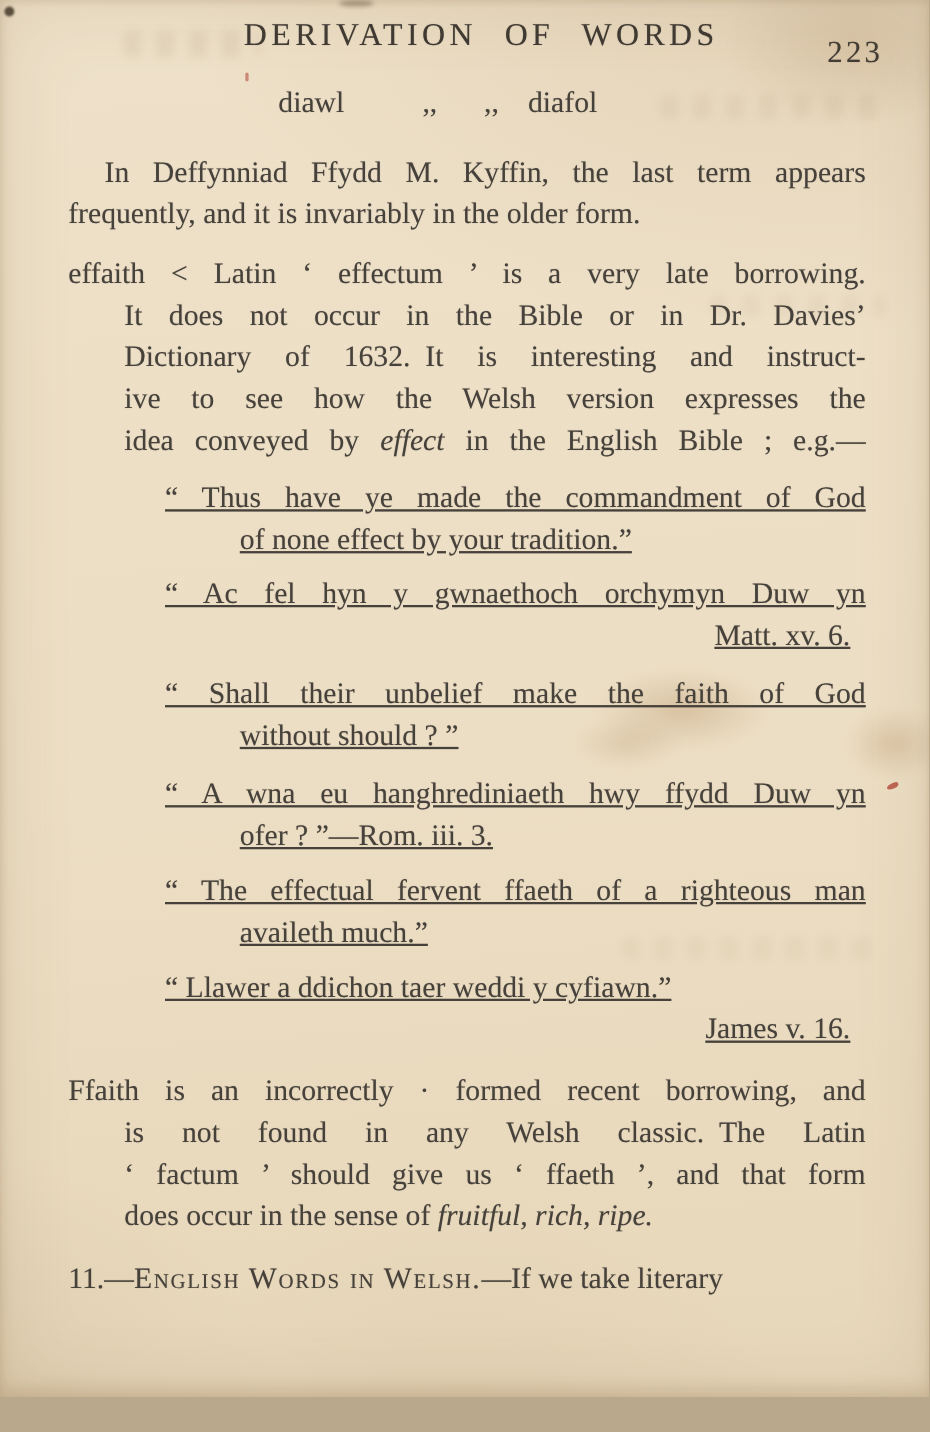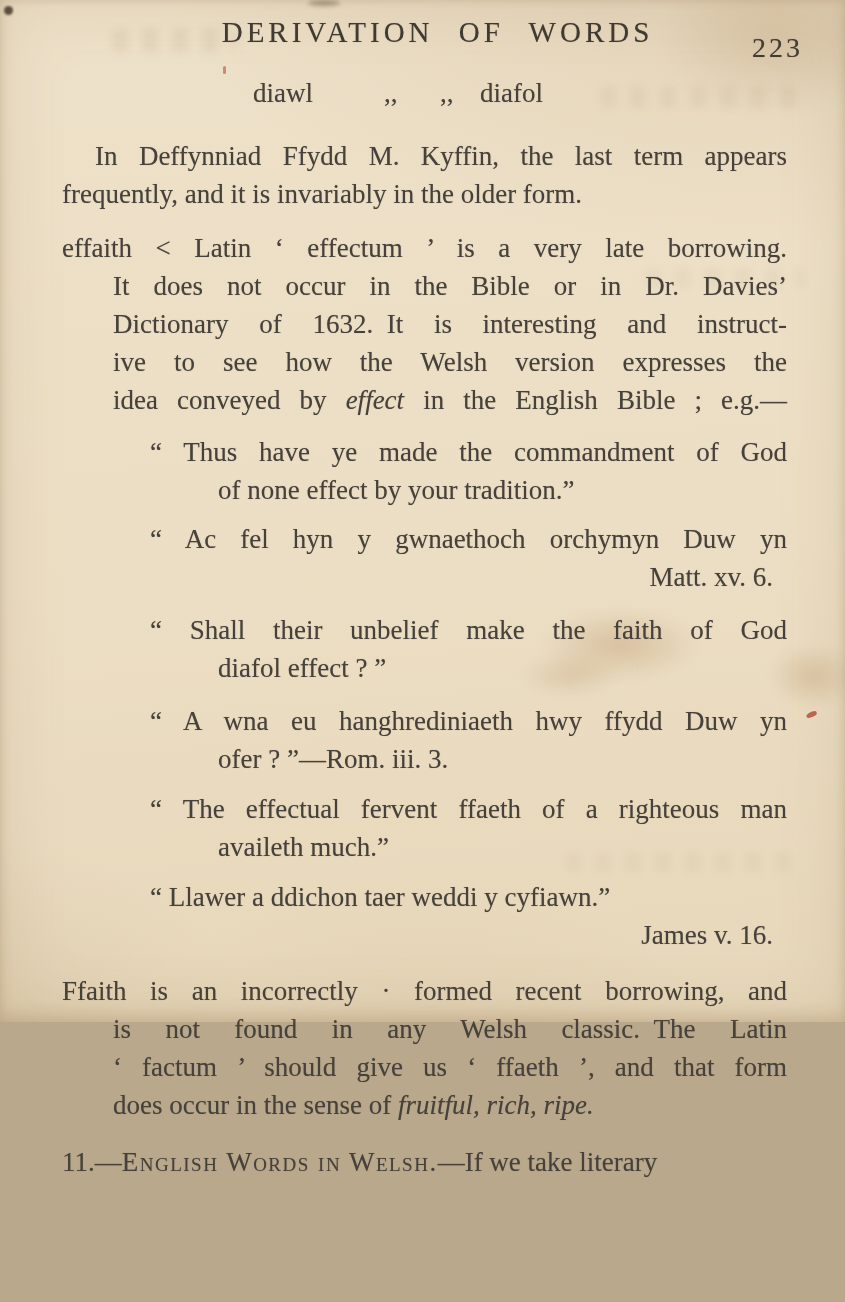--- a/index.html
+++ b/index.html
@@ -1,18 +1,18 @@
 <!DOCTYPE html>
 <html><head>
 <meta charset="utf-8">
 <style>
   html,body{margin:0;padding:0;}
   body{width:845px;height:1302px;overflow:hidden;background:#b9a88c;}
   .page{
-    position:relative;width:845px;height:1022px;box-sizing:border-box;
+    position:relative;width:845px;height:1270px;box-sizing:border-box;
     background:
       radial-gradient(130% 55% at 88% -6%, rgba(166,130,86,.16), rgba(166,130,86,0) 55%),
       radial-gradient(60% 35% at -5% 103%, rgba(150,118,78,.13), rgba(150,118,78,0) 60%),
       radial-gradient(70% 40% at 50% 108%, rgba(160,124,80,.10), rgba(160,124,80,0) 55%),
       linear-gradient(176deg,#eee1c9 0%,#ecdec4 55%,#e7d7ba 100%);
     font-family:"Liberation Serif","DejaVu Serif",serif;
     color:#46413a;
   }
   .page::after{ 
     content:"";position:absolute;inset:0;pointer-events:none;
@@ -38,21 +38,21 @@
   
   .ditto{margin:22px 0 0 191px;}
   .drow{display:grid;grid-template-columns:115px 46px 66px auto;}
   .d-m1-2{padding-left:16px;}
   .d-m2-2{padding-left:26px;}
   
   .p1{margin-top:25px;}
   .p1 .first{text-indent:33px;}
   .hang{margin-top:16px;padding-left:51px;}
   .hang .first{margin-left:-51px;}
-  .quote{margin-top:14px;padding-left:156px;}
+  .quote{margin-top:14px;padding-left:156px;text-decoration:underline;}
   .quote .first{margin-left:-68px;}
   .attrib{text-align:right;padding-right:14px;}
   .mt11{margin-top:11px;} .mt12{margin-top:12px;} .mt15{margin-top:15px;}
   .p3{margin-top:18px;}
   .section{margin-top:19px;}
   .sc{font-variant:small-caps;letter-spacing:1.5px;}
   
   .stain{position:absolute;pointer-events:none;border-radius:50%;}
   .stain-matt{left:540px;top:608px;width:160px;height:74px;
     background:radial-gradient(ellipse at center, rgba(170,128,80,.30), rgba(170,128,80,0) 70%);filter:blur(4px);}
@@ -128,21 +128,21 @@
         <div class="ln">of none effect by your tradition.”</div>
       </div>
 
       <div class="quote mt11">
         <div class="ln just first">“ Ac fel hyn y gwnaethoch orchymyn Duw yn</div>
         <div class="ln attrib">Matt. xv. 6.</div>
       </div>
 
       <div class="quote mt15">
         <div class="ln just first">“ Shall their unbelief make the faith of God</div>
-        <div class="ln">diafol effect ? ”</div>
+        <div class="ln">without should ? ”</div>
       </div>
 
       <div class="quote mt15">
         <div class="ln just first">“ A wna eu hanghrediniaeth hwy ffydd Duw yn</div>
         <div class="ln">ofer ? ”—Rom. iii. 3.</div>
       </div>
 
       <div class="quote mt12">
         <div class="ln just first">“ The effectual fervent ffaeth of a righteous man</div>
         <div class="ln">availeth much.”</div>

